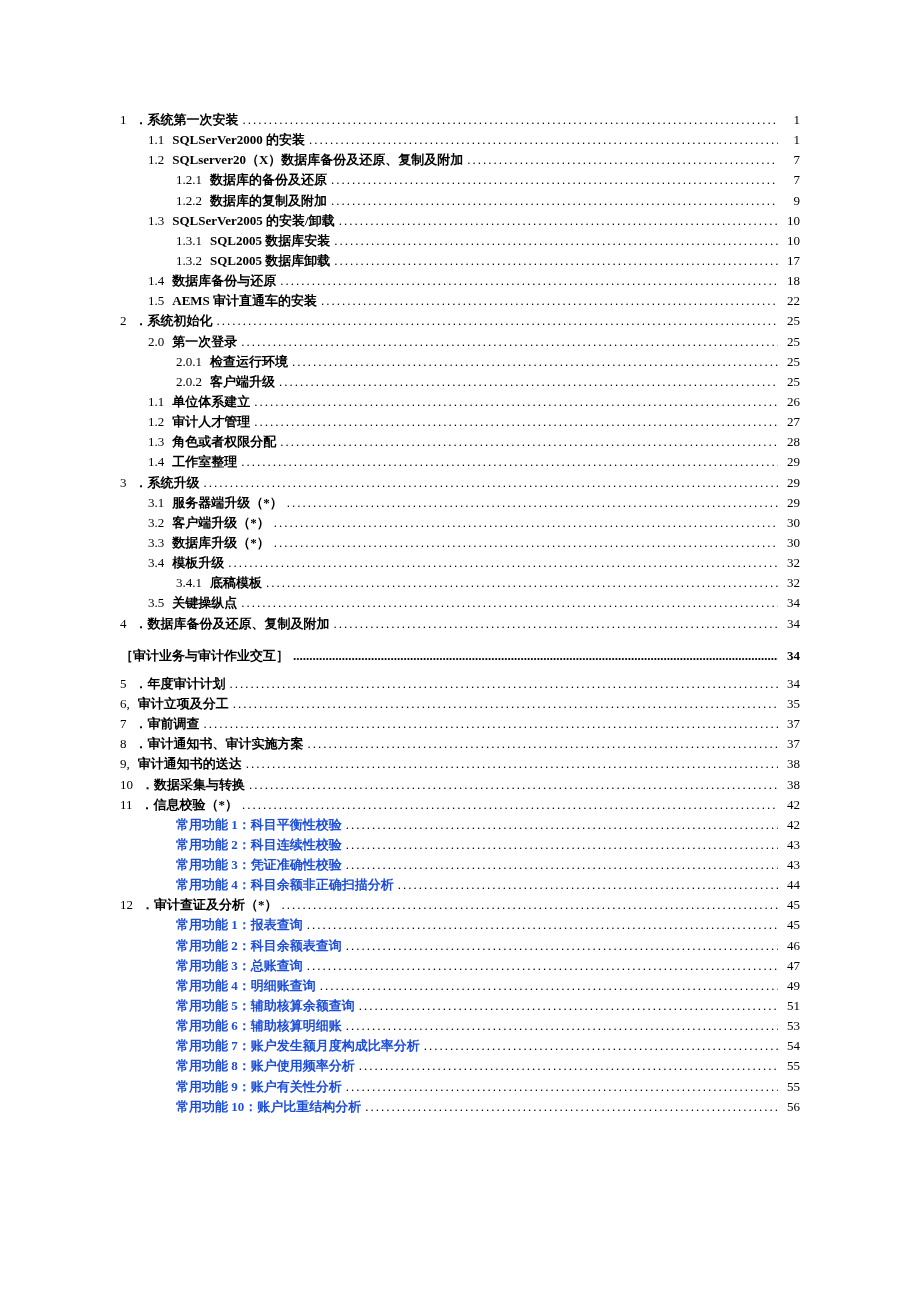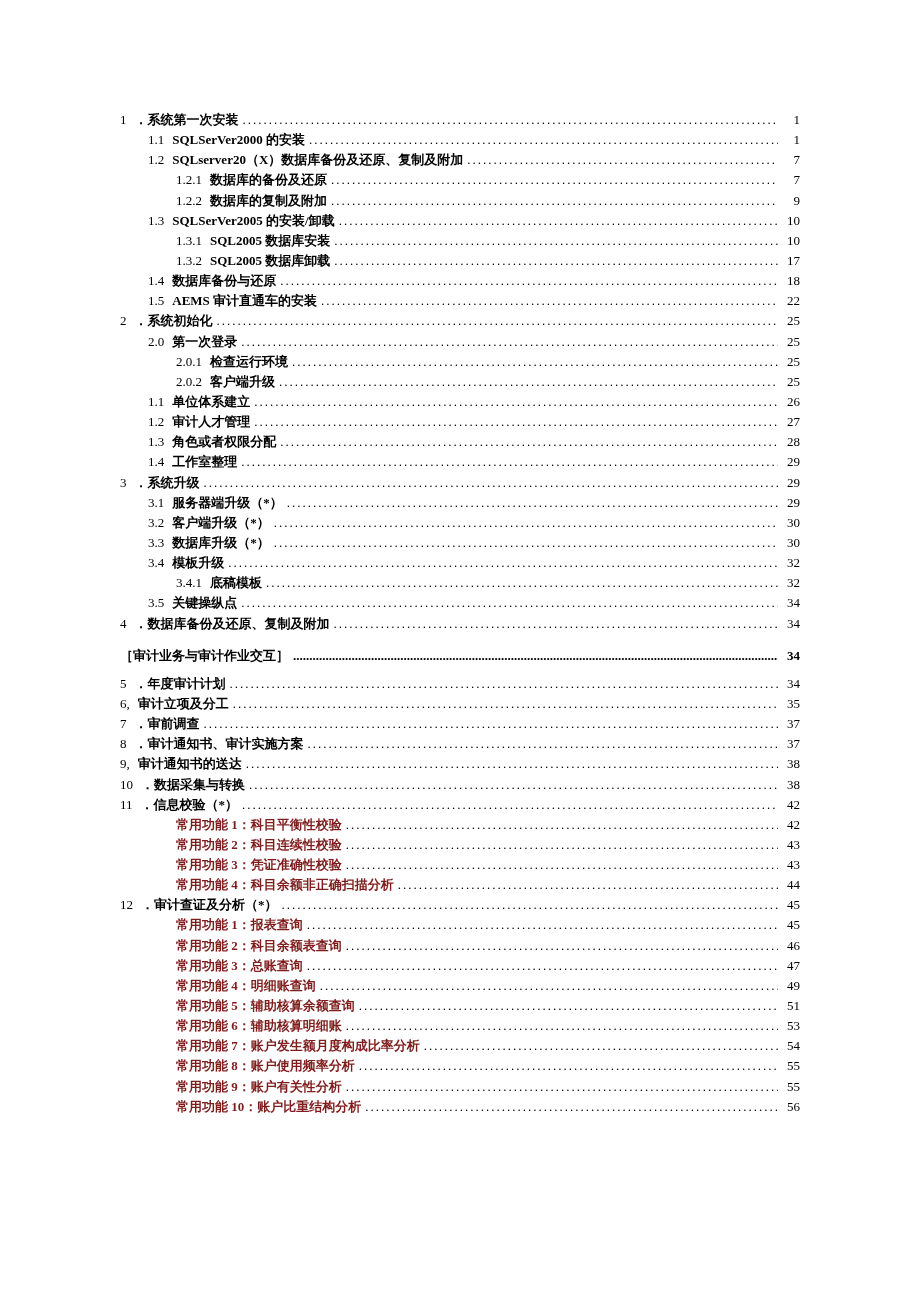--- a/index.html
+++ b/index.html
@@ -46,21 +46,21 @@
   .pg {
     flex: 0 0 auto;
     padding-left: 4px;
     text-align: right;
     min-width: 18px;
   }
   .indent-0 { padding-left: 0px; }
   .indent-1 { padding-left: 28px; }
   .indent-2 { padding-left: 56px; }
   .indent-3 { padding-left: 56px; } 
-  .fn { color: #7f1d1d; }
+  .fn { color: #1d4ed8; }
   .section-heading {
     display: flex;
     align-items: baseline;
     white-space: nowrap;
     margin: 12px 0 8px 0;
     font-weight: bold;
   }
   .section-heading .dots {
     letter-spacing: 0;
   }

